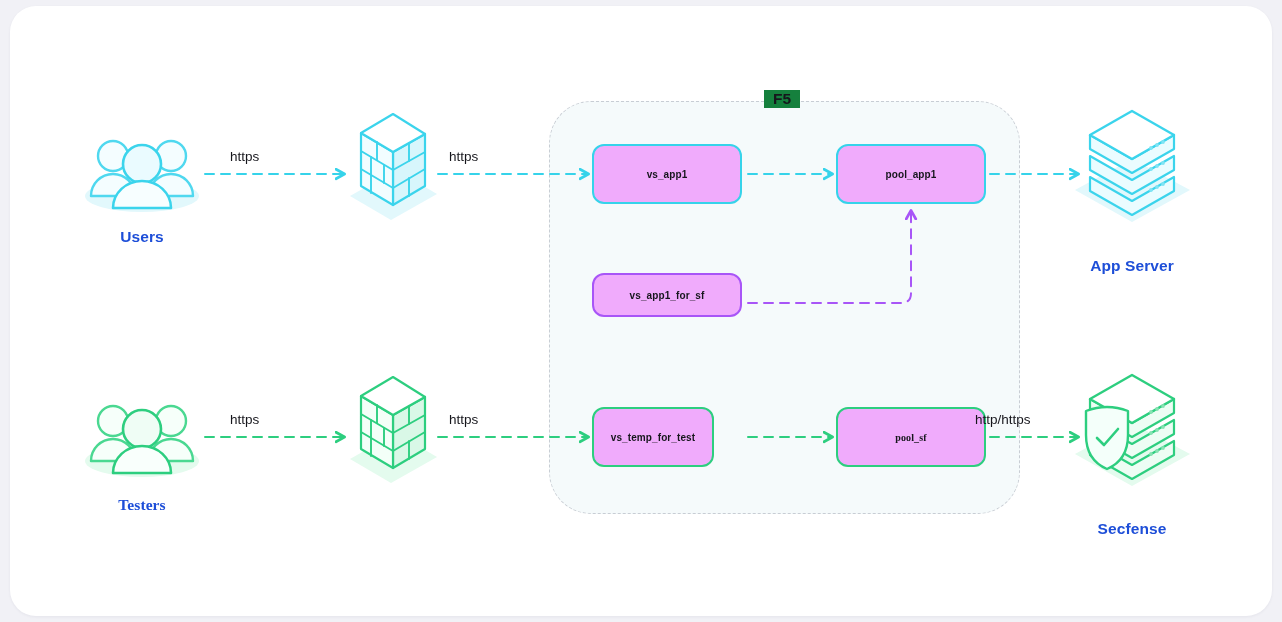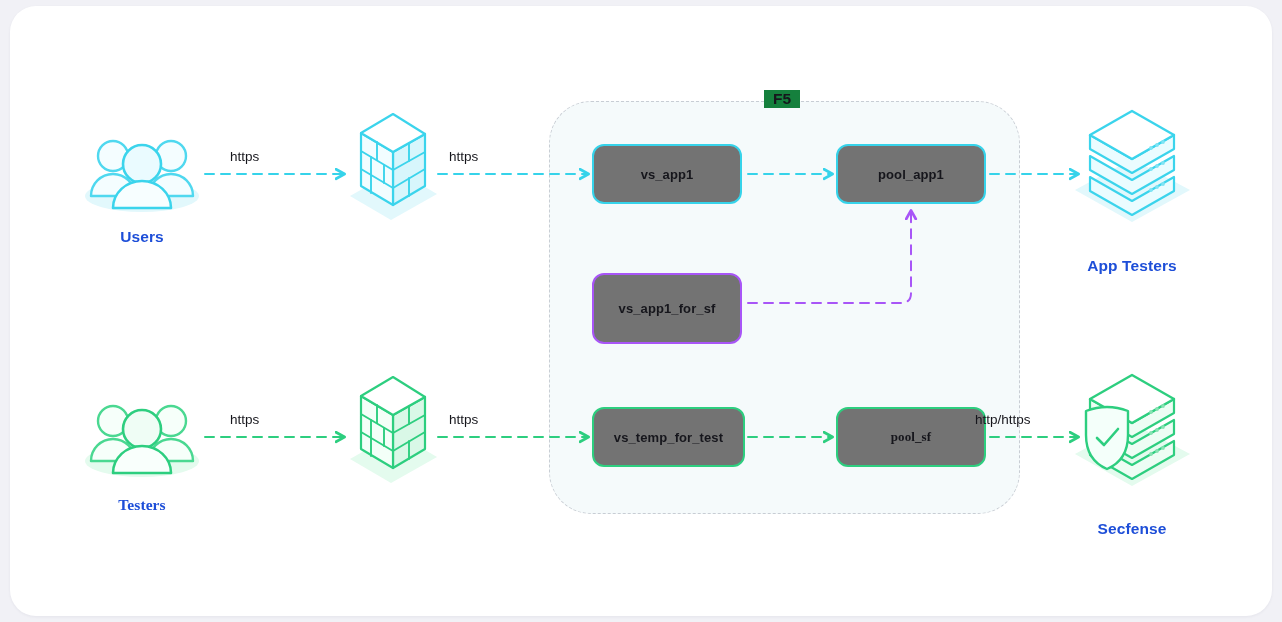--- a/index.html
+++ b/index.html
@@ -40,26 +40,26 @@
   .edge-label {
     position: absolute;
     text-align: left;
     font-size: 13.5px;
     font-weight: normal;
     color: #16161c;
     white-space: nowrap;
   }
   .box {
     position: absolute;
-    background: #737373;
+    background: #f0abfc;
     border-radius: 12px;
     display: flex;
     align-items: center;
     justify-content: center;
-    font-size: 13px;
+    font-size: 10px;
     font-weight: bold;
     color: #16161c;
     letter-spacing: 0.1px;
     box-sizing: border-box;
   }
   .box.cyan  { border: 2px solid #36d3ea; }
   .box.green { border: 2px solid #2dce7f; }
   .box.purple{ border: 2px solid #a855f7; }
 
   .f5-region {
@@ -257,27 +257,27 @@
           <circle cx="1163" cy="448" r="1.9"></circle>
       </g>
 
       <path d="M1086,411 q21,-8 42,0 v24 q0,25 -21,34 q-21,-9 -21,-34 z" fill="#f4fffa" stroke="#2dce7f" stroke-width="2.4" stroke-linejoin="round"></path>
       <path d="M1097,438 l7,7 l14,-16" fill="none" stroke="#2dce7f" stroke-width="2.6" stroke-linecap="round" stroke-linejoin="round"></path>
     </g>
   </svg>
 
   <div class="box cyan" style="left:592px; top:144px;  width:150px; height:60px;">vs_app1</div>
   <div class="box cyan" style="left:836px; top:144px;  width:150px; height:60px;">pool_app1</div>
-  <div class="box purple" style="left:592px; top:273px;  width:150px; height:71px;">vs_app1_for_sf</div>
-  <div class="box green" style="left:592px; top:407px;  width:153px; height:60px;">vs_temp_for_test</div>
+  <div class="box purple" style="left:592px; top:273px;  width:150px; height:44px;">vs_app1_for_sf</div>
+  <div class="box green" style="left:592px; top:407px;  width:122px; height:60px;">vs_temp_for_test</div>
   <div class="box green" style="left:836px; top:407px;  width:150px; height:60px;font-family:Liberation Serif, serif;">pool_sf</div>
 
   <div class="node-label" style="left:62px;  top:228px; width:160px;">Users</div>
   <div class="node-label" style="left:62px;  top:496px; width:160px;font-family:Liberation Serif, serif;">Testers</div>
-  <div class="node-label" style="left:1052px; top:257px; width:160px;">App Testers</div>
+  <div class="node-label" style="left:1052px; top:257px; width:160px;">App Server</div>
   <div class="node-label" style="left:1052px; top:520px; width:160px;">Secfense</div>
 
   <div class="edge-label" style="left:230px; top:149px; width:82px;">https</div>
   <div class="edge-label" style="left:449px; top:149px; width:82px;">https</div>
   <div class="edge-label" style="left:230px; top:412px; width:82px;">https</div>
   <div class="edge-label" style="left:449px; top:412px; width:82px;">https</div>
   <div class="edge-label" style="left:975px; top:412px; width:118px;">http/https</div>
 </div>
 
 </body></html>

